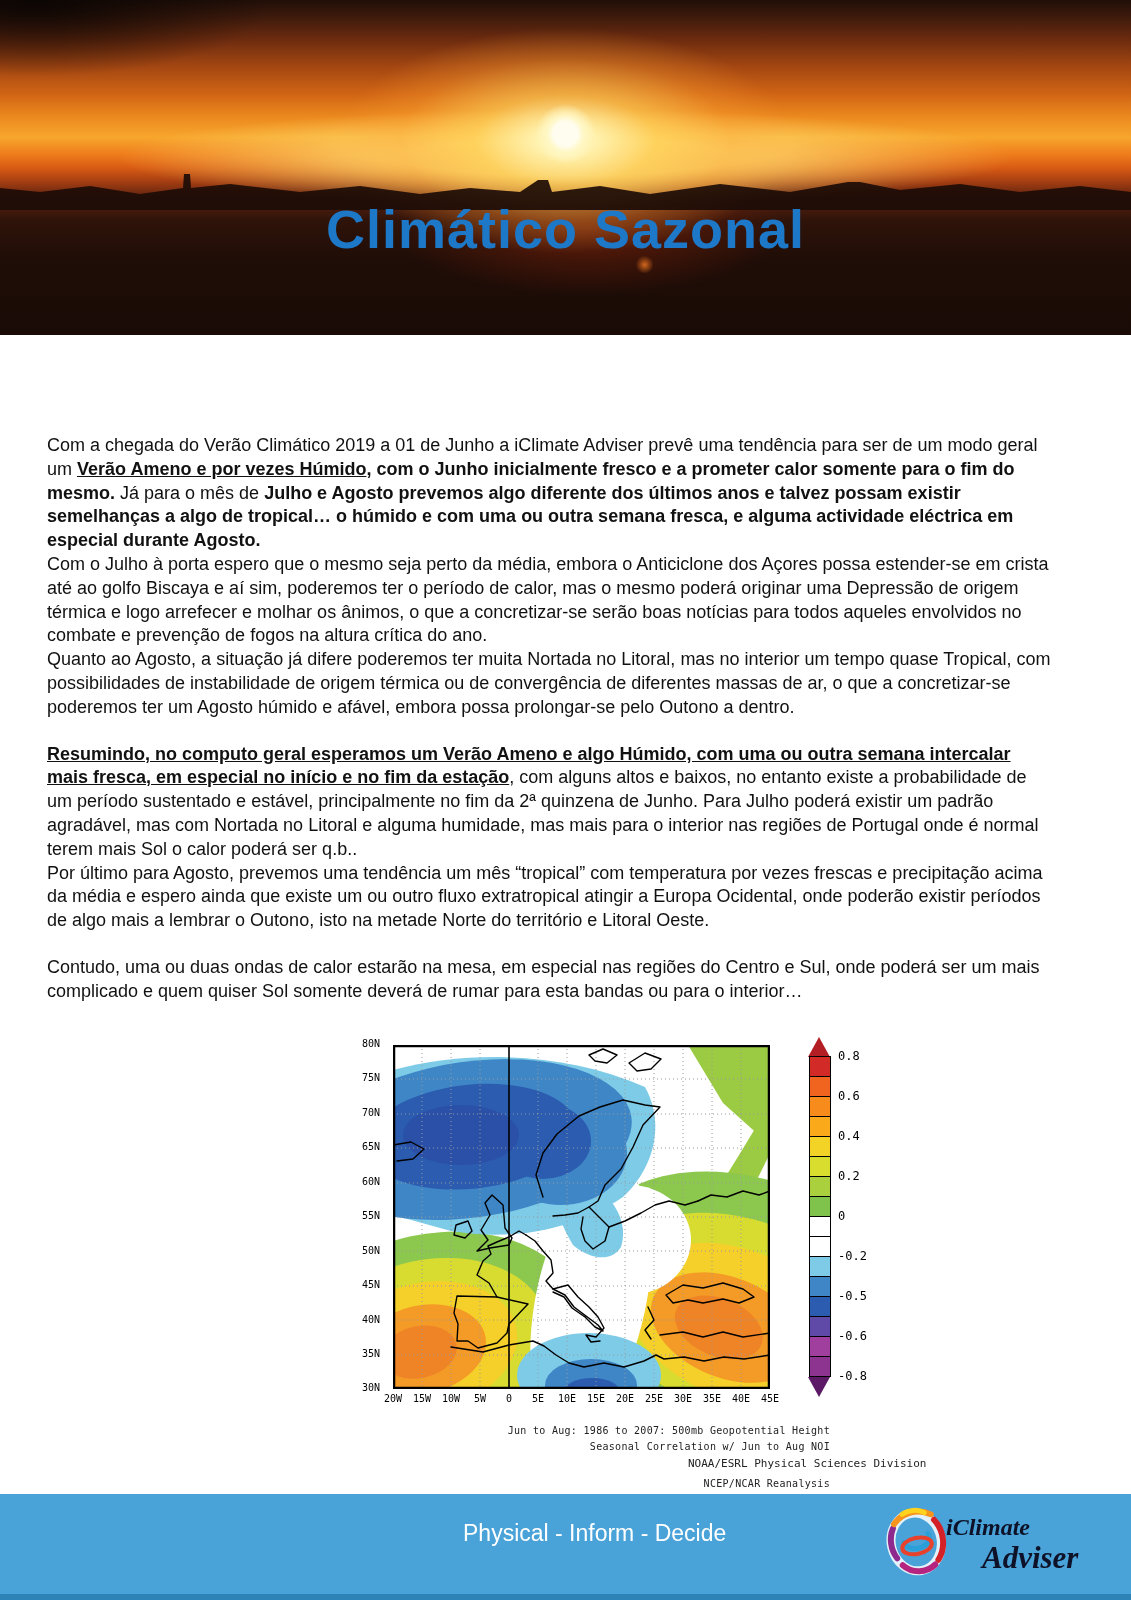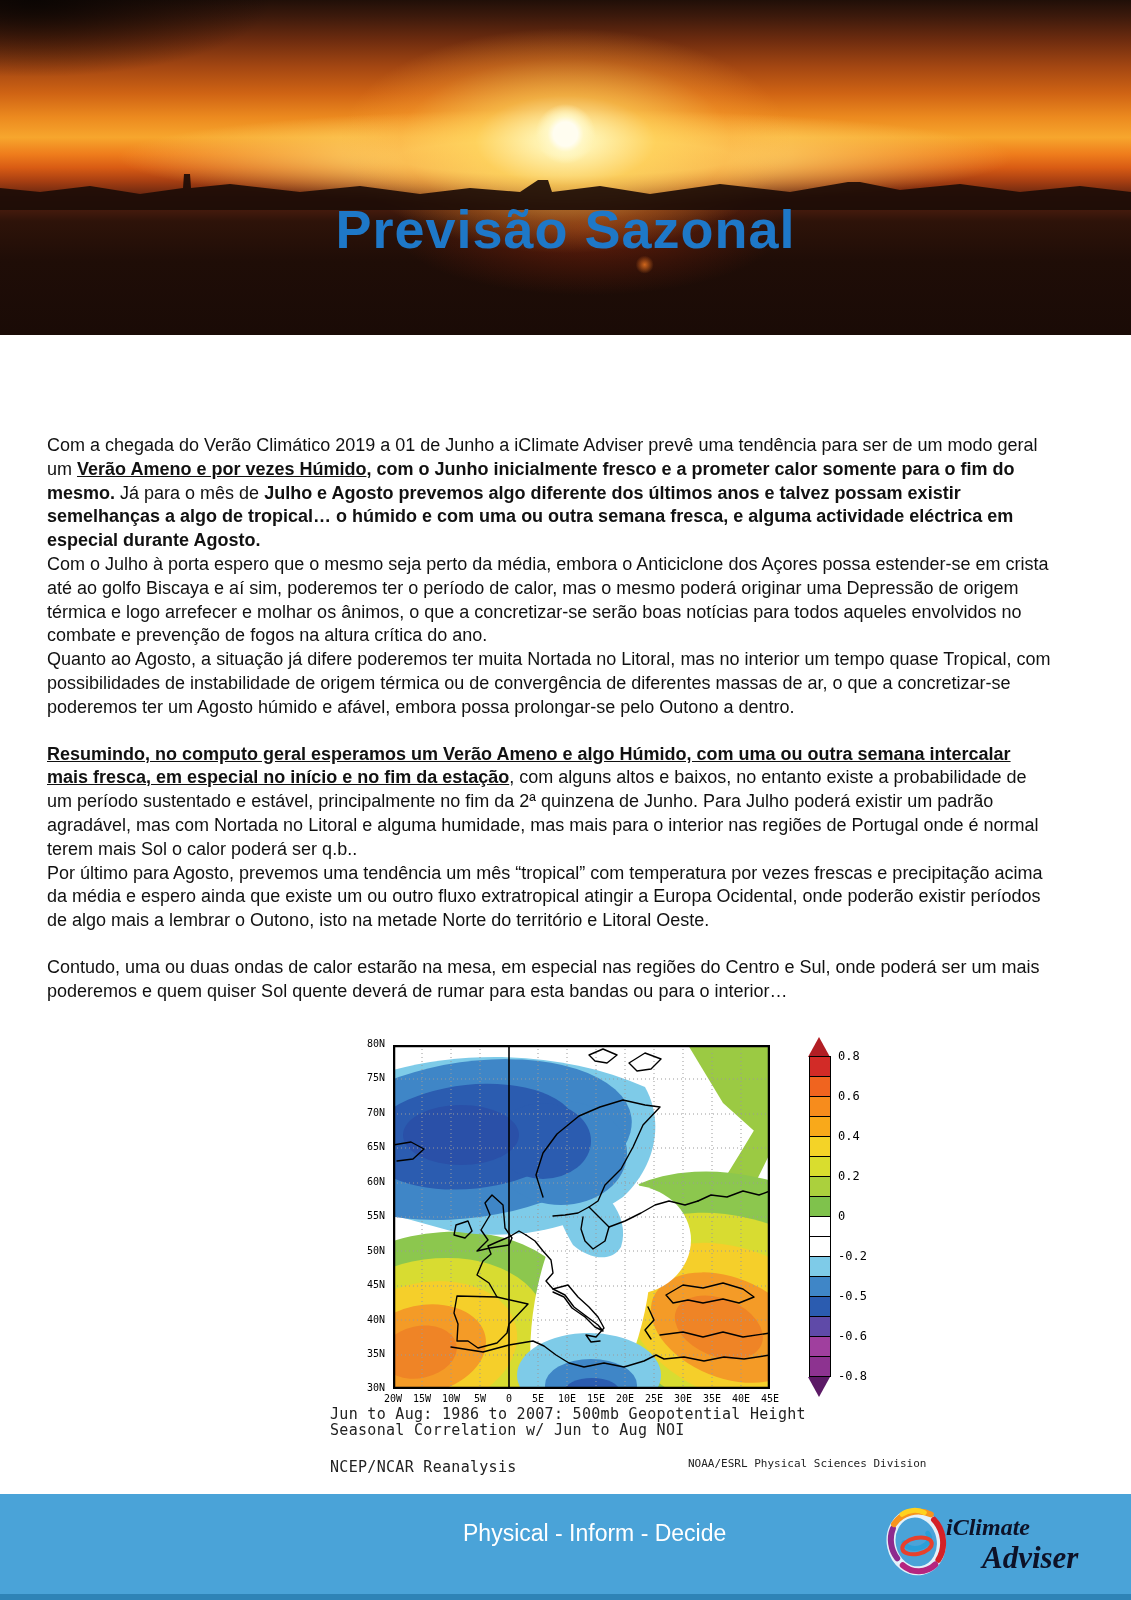--- a/index.html
+++ b/index.html
@@ -27,24 +27,24 @@
       font-size:18px;line-height:23.8px;color:#111;}
   .article p{margin:0;}
   .article p.gap{margin-top:23px;}
   .b{font-weight:bold;}
   .bu{font-weight:bold;text-decoration:underline;text-align:right;}
 
   
   .figure{position:absolute;left:0;top:1037px;width:1131px;height:445px;}
   .map-svg{position:absolute;left:393px;top:8px;}
   .tick{position:absolute;font-family:"DejaVu Sans Mono",monospace;font-size:10px;color:#000;line-height:12px;}
-  .ytick{left:362px;width:28px;text-align:center;}
+  .ytick{left:362px;width:28px;text-align:left;}
   .xtick{top:356px;width:34px;text-align:center;}
-  .cap{position:absolute;left:330px;width:500px;text-align:left;
-       font-family:"DejaVu Sans Mono",monospace;font-size:15px;color:#222;letter-spacing:.3px;}
+  .cap{position:absolute;left:330px;width:500px;text-align:right;
+       font-family:"DejaVu Sans Mono",monospace;font-size:10px;color:#222;letter-spacing:.3px;margin-top:20px;}
   .credit{position:absolute;left:688px;top:420px;font-family:"DejaVu Sans Mono",monospace;
        font-size:11px;color:#222;}
   .cbar{position:absolute;left:808px;top:0;}
   .cb-up{width:0;height:0;border-left:11px solid transparent;border-right:11px solid transparent;
        border-bottom:20px solid #b21e24;}
   .cb-down{width:0;height:0;border-left:11px solid transparent;border-right:11px solid transparent;
        border-top:20px solid #5c1a66;}
   .cbseg{width:20px;height:19px;border:1px solid #000;margin-top:-1px;}
   .cblabel{position:absolute;left:838px;font-family:"DejaVu Sans Mono",monospace;font-size:12px;color:#000;}
 
@@ -58,29 +58,29 @@
   .brand-top{left:946px;top:20px;font-size:24px;}
   .brand-bottom{left:982px;top:46px;font-size:31px;}
 </style>
 </head>
 <body>
 
 <div class="photo">
   <svg class="skyline" width="1131" height="42">
     <path d="M0,30 L0,20 L40,24 L90,18 L140,26 L183,20 L184,6 L190,6 L191,20 L230,16 L300,24 L360,18 L420,26 L470,20 L520,24 L538,12 L548,12 L552,24 L600,18 L650,26 L720,16 L790,24 L848,14 L860,14 L900,22 L960,16 L1020,24 L1080,18 L1131,24 L1131,42 L0,42 Z" fill="#1c0c06" opacity="0.92"></path>
   </svg>
-  <div class="hero-title">Previsão Sazonal</div>
+  <div class="hero-title">Climático Sazonal</div>
 </div>
 
 <div class="article">
   <p><span>Com a chegada do Verão Climático 2019 a 01 de Junho a iClimate Adviser prevê uma tendência para ser de um modo geral um </span><span class="bu">Verão Ameno e por vezes Húmido</span><span class="b">, com o Junho inicialmente fresco e a prometer calor somente para o fim do mesmo.</span><span> Já para o mês de </span><span class="b">Julho e Agosto prevemos algo diferente dos últimos anos e talvez possam existir semelhanças a algo de tropical… o húmido e com uma ou outra semana fresca, e alguma actividade eléctrica em especial durante Agosto.</span></p>
   <p>Com o Julho à porta espero que o mesmo seja perto da média, embora o Anticiclone dos Açores possa estender-se em crista até ao golfo Biscaya e aí sim, poderemos ter o período de calor, mas o mesmo poderá originar uma Depressão de origem térmica e logo arrefecer e molhar os ânimos, o que a concretizar-se serão boas notícias para todos aqueles envolvidos no combate e prevenção de fogos na altura crítica do ano.</p>
   <p>Quanto ao Agosto, a situação já difere poderemos ter muita Nortada no Litoral, mas no interior um tempo quase Tropical, com possibilidades de instabilidade de origem térmica ou de convergência de diferentes massas de ar, o que a concretizar-se poderemos ter um Agosto húmido e afável, embora possa prolongar-se pelo Outono a dentro.</p>
   <p class="gap"><span class="bu">Resumindo, no computo geral esperamos um Verão Ameno e algo Húmido, com uma ou outra semana intercalar mais fresca, em especial no início e no fim da estação</span><span>, com alguns altos e baixos, no entanto existe a probabilidade de um período sustentado e estável, principalmente no fim da 2ª quinzena de Junho. Para Julho poderá existir um padrão agradável, mas com Nortada no Litoral e alguma humidade, mas mais para o interior nas regiões de Portugal onde é normal terem mais Sol o calor poderá ser q.b..</span><br><span>Por último para Agosto, prevemos uma tendência um mês “tropical” com temperatura por vezes frescas e precipitação acima da média e espero ainda que existe um ou outro fluxo extratropical atingir a Europa Ocidental, onde poderão existir períodos de algo mais a lembrar o Outono, isto na metade Norte do território e Litoral Oeste.</span></p>
-  <p class="gap">Contudo, uma ou duas ondas de calor estarão na mesa, em especial nas regiões do Centro e Sul, onde poderá ser um mais poderemos e quem quiser Sol quente deverá de rumar para esta bandas ou para o interior…</p>
+  <p class="gap">Contudo, uma ou duas ondas de calor estarão na mesa, em especial nas regiões do Centro e Sul, onde poderá ser um mais complicado e quem quiser Sol somente deverá de rumar para esta bandas ou para o interior…</p>
 </div>
 
 <div class="figure">
 
   <span class="tick ytick" style="top:1px">80N</span>
   <span class="tick ytick" style="top:35px">75N</span>
   <span class="tick ytick" style="top:70px">70N</span>
   <span class="tick ytick" style="top:104px">65N</span>
   <span class="tick ytick" style="top:139px">60N</span>
   <span class="tick ytick" style="top:173px">55N</span>

